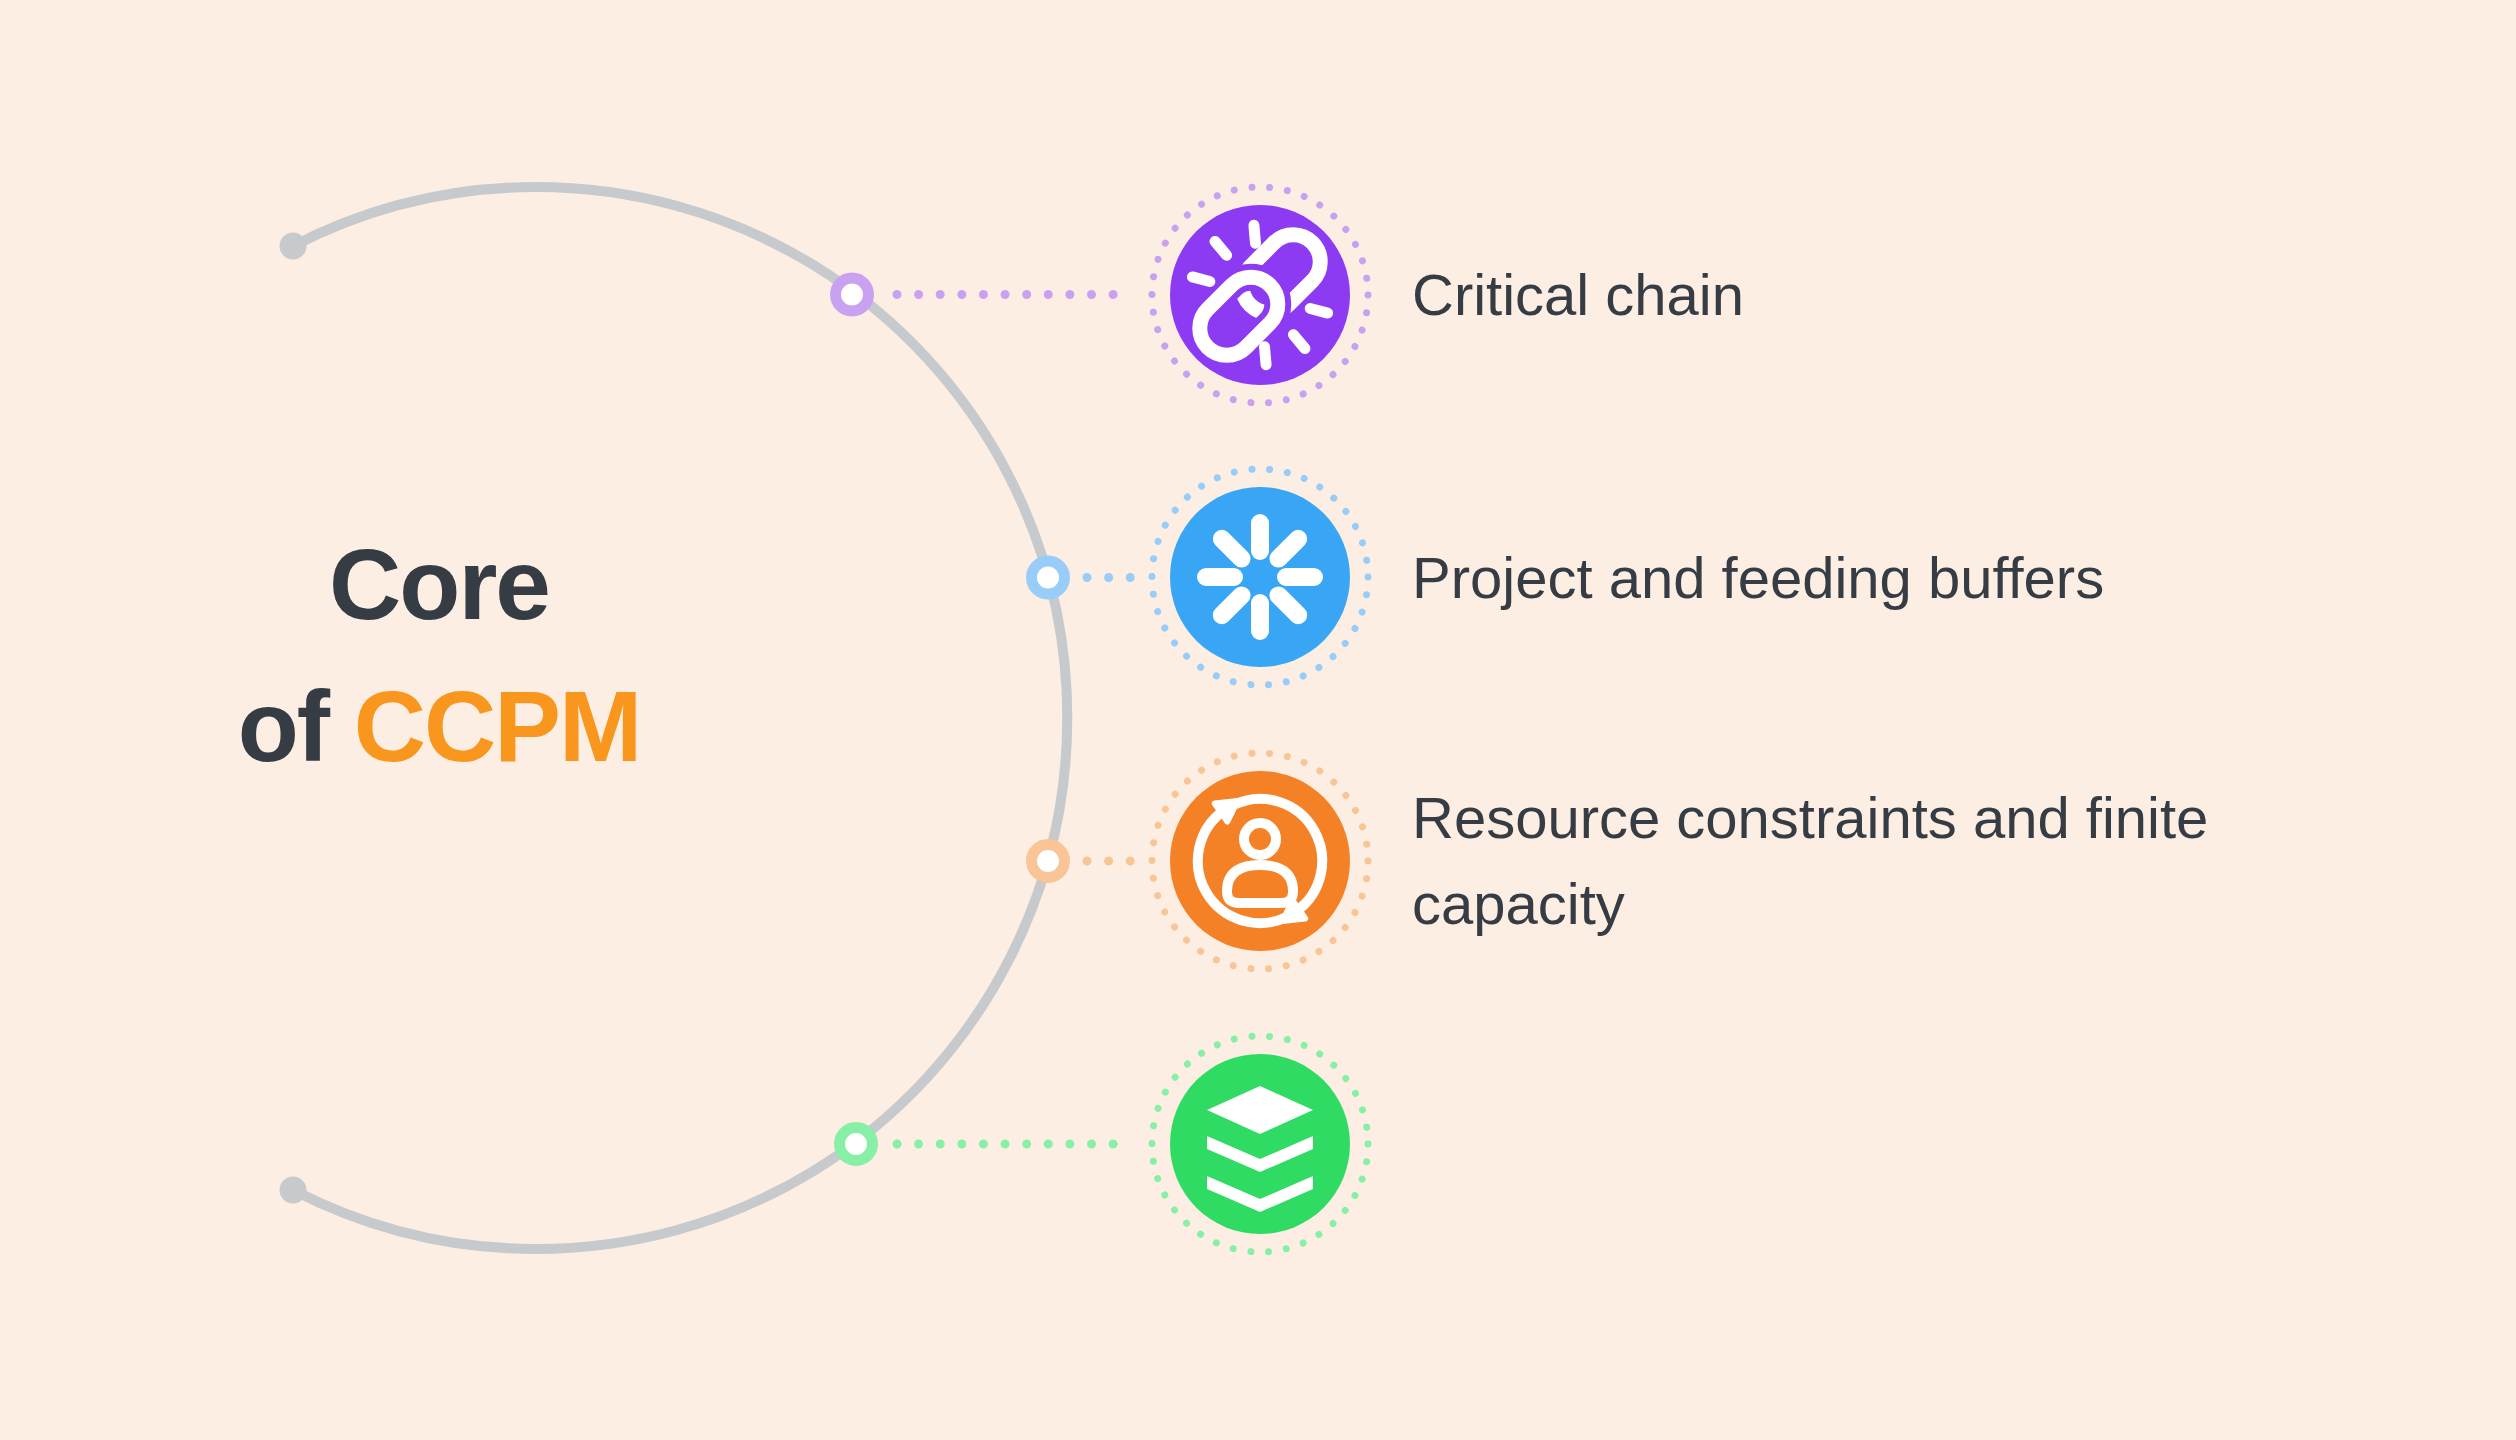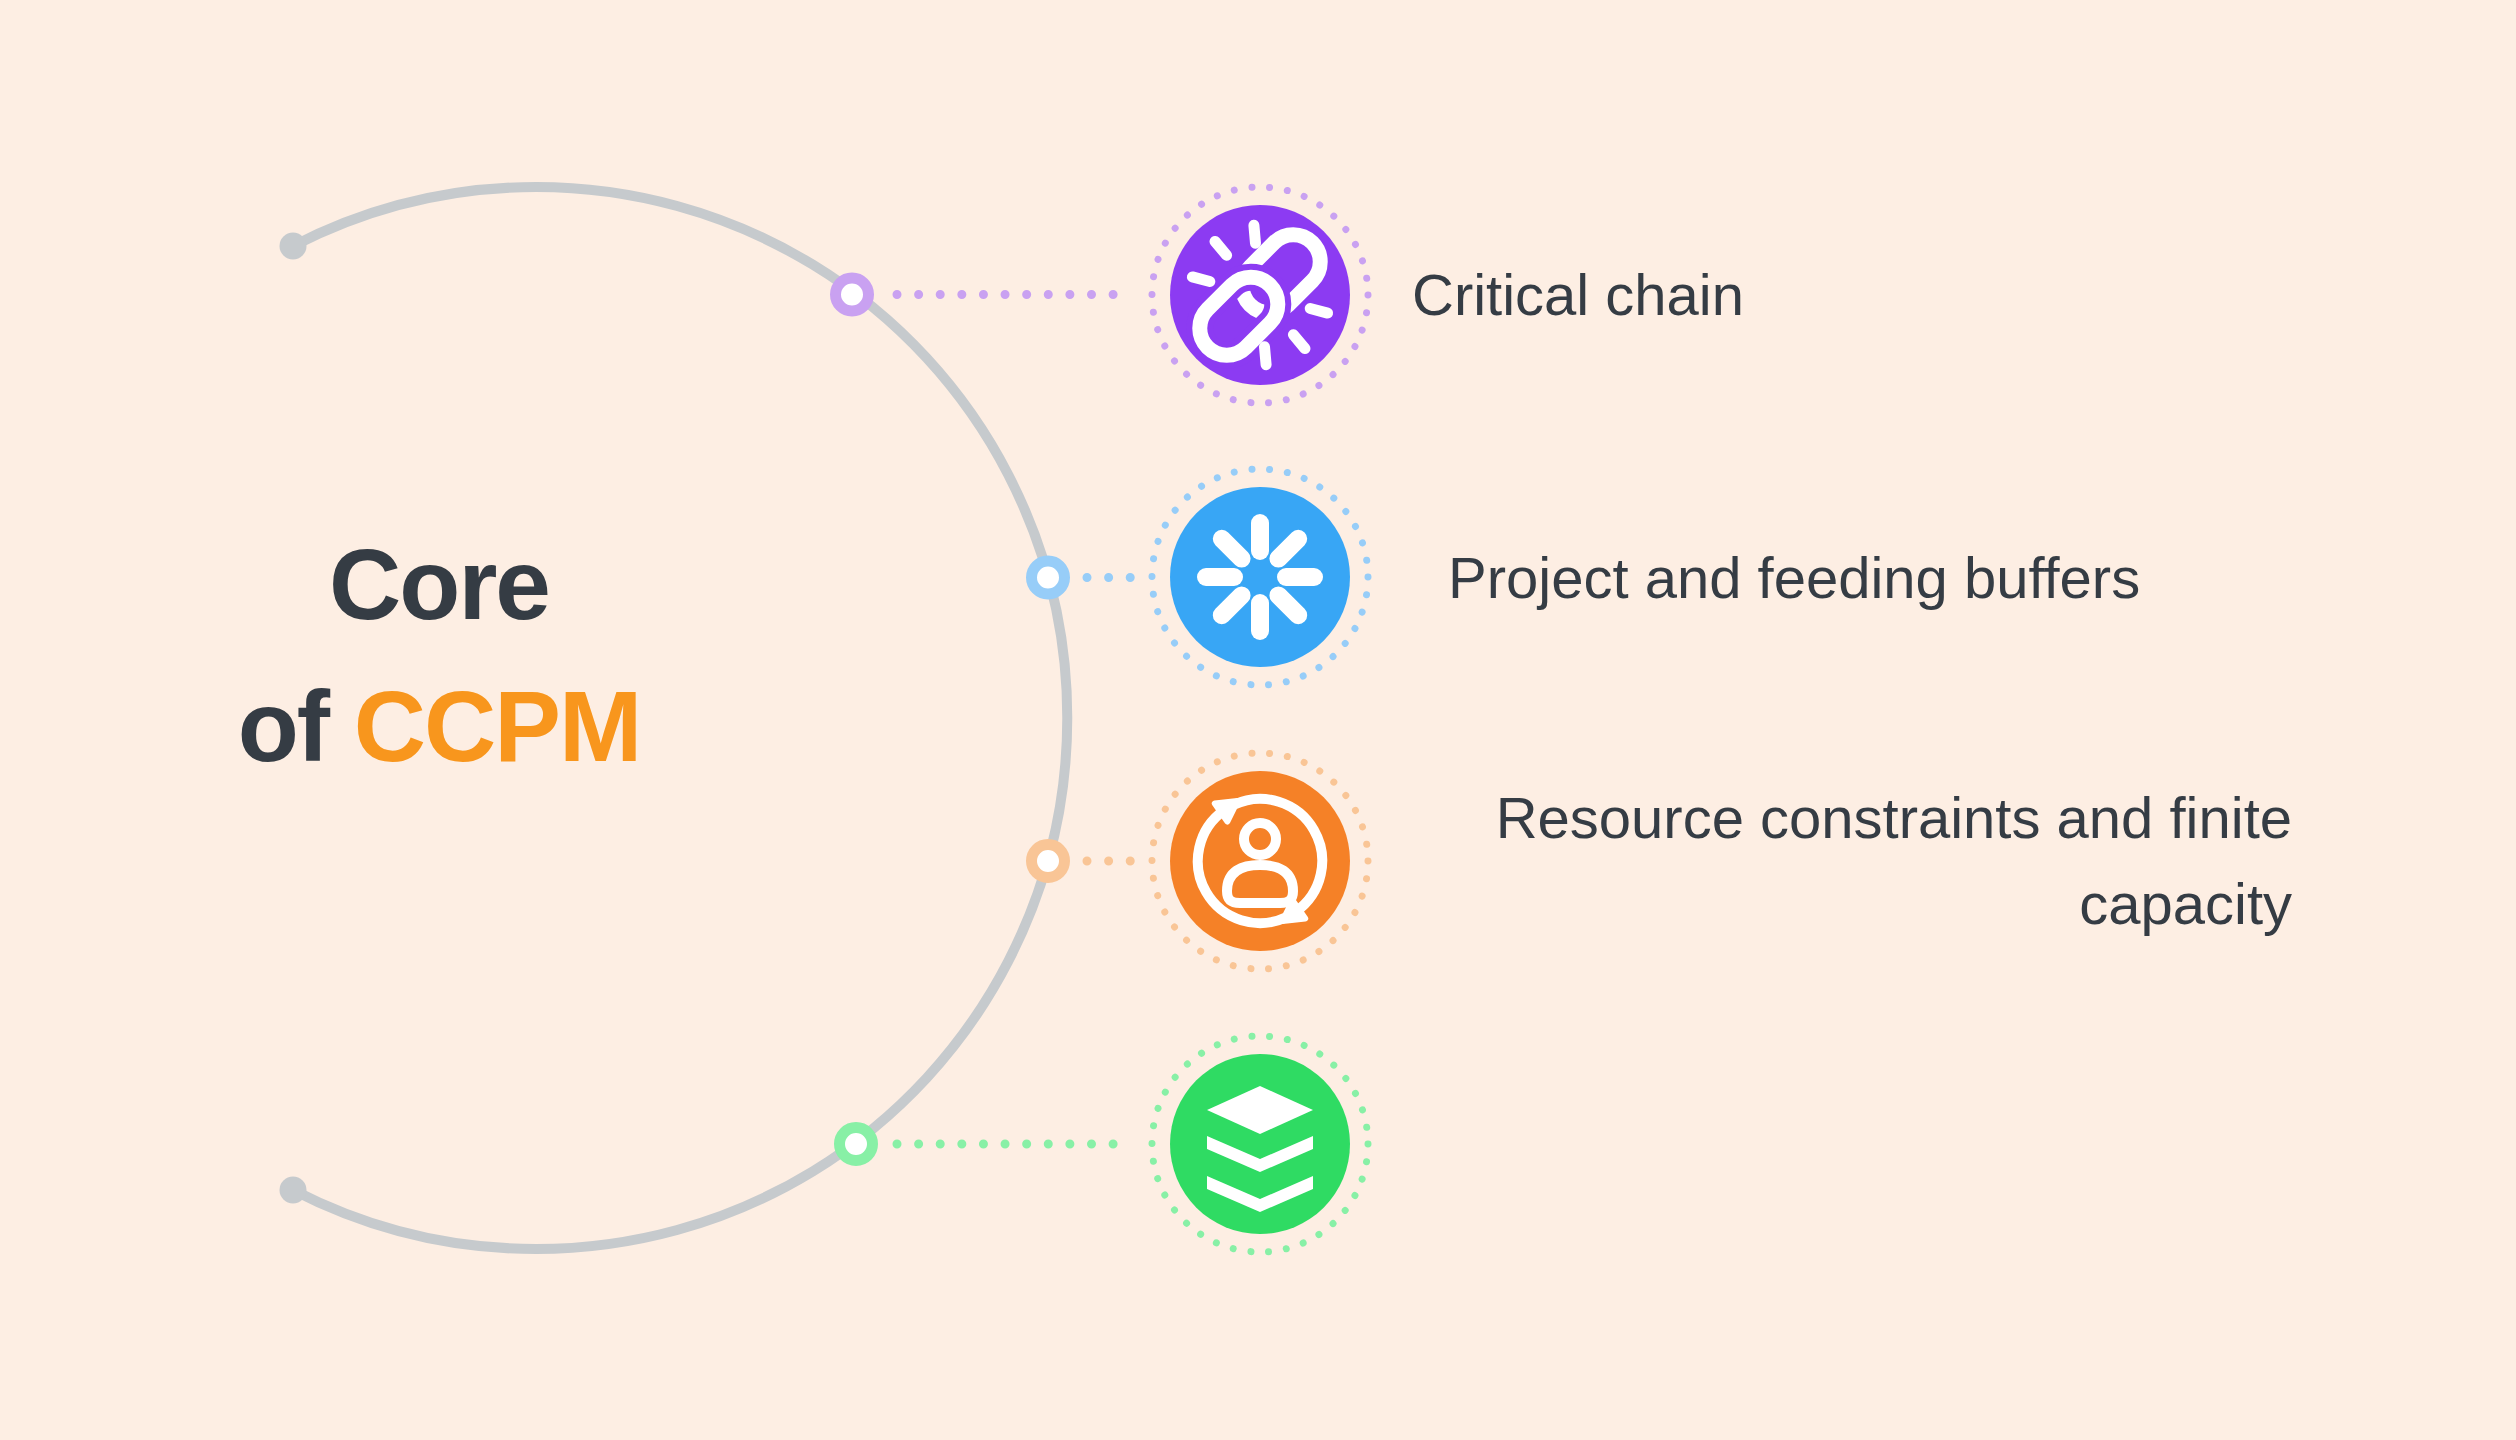--- a/index.html
+++ b/index.html
@@ -21,22 +21,22 @@
     position: absolute;
     left: 1412px;
     transform: translateY(-50%);
     color: var(--text, #353c44);
     font-size: 58px;
     line-height: 86px;
     letter-spacing: 0px;
     white-space: nowrap;
   }
   .label.l1 { top: 295px; }
-  .label.l2 { top: 578px; margin-left: 36px; }
-  .label.l3 { top: 861px; max-width: 880px; white-space: normal; text-align: right; }
+  .label.l2 { top: 578px; }
+  .label.l3 { top: 861px; max-width: 880px; white-space: normal; }
   .label.l4 { top: 1144px; }
   .title {
     position: absolute;
     left: 39px;
     top: 513px;
     width: 800px;
     text-align: center;
     color: var(--text, #353c44);
     font-size: 100px;
     line-height: 142px;

